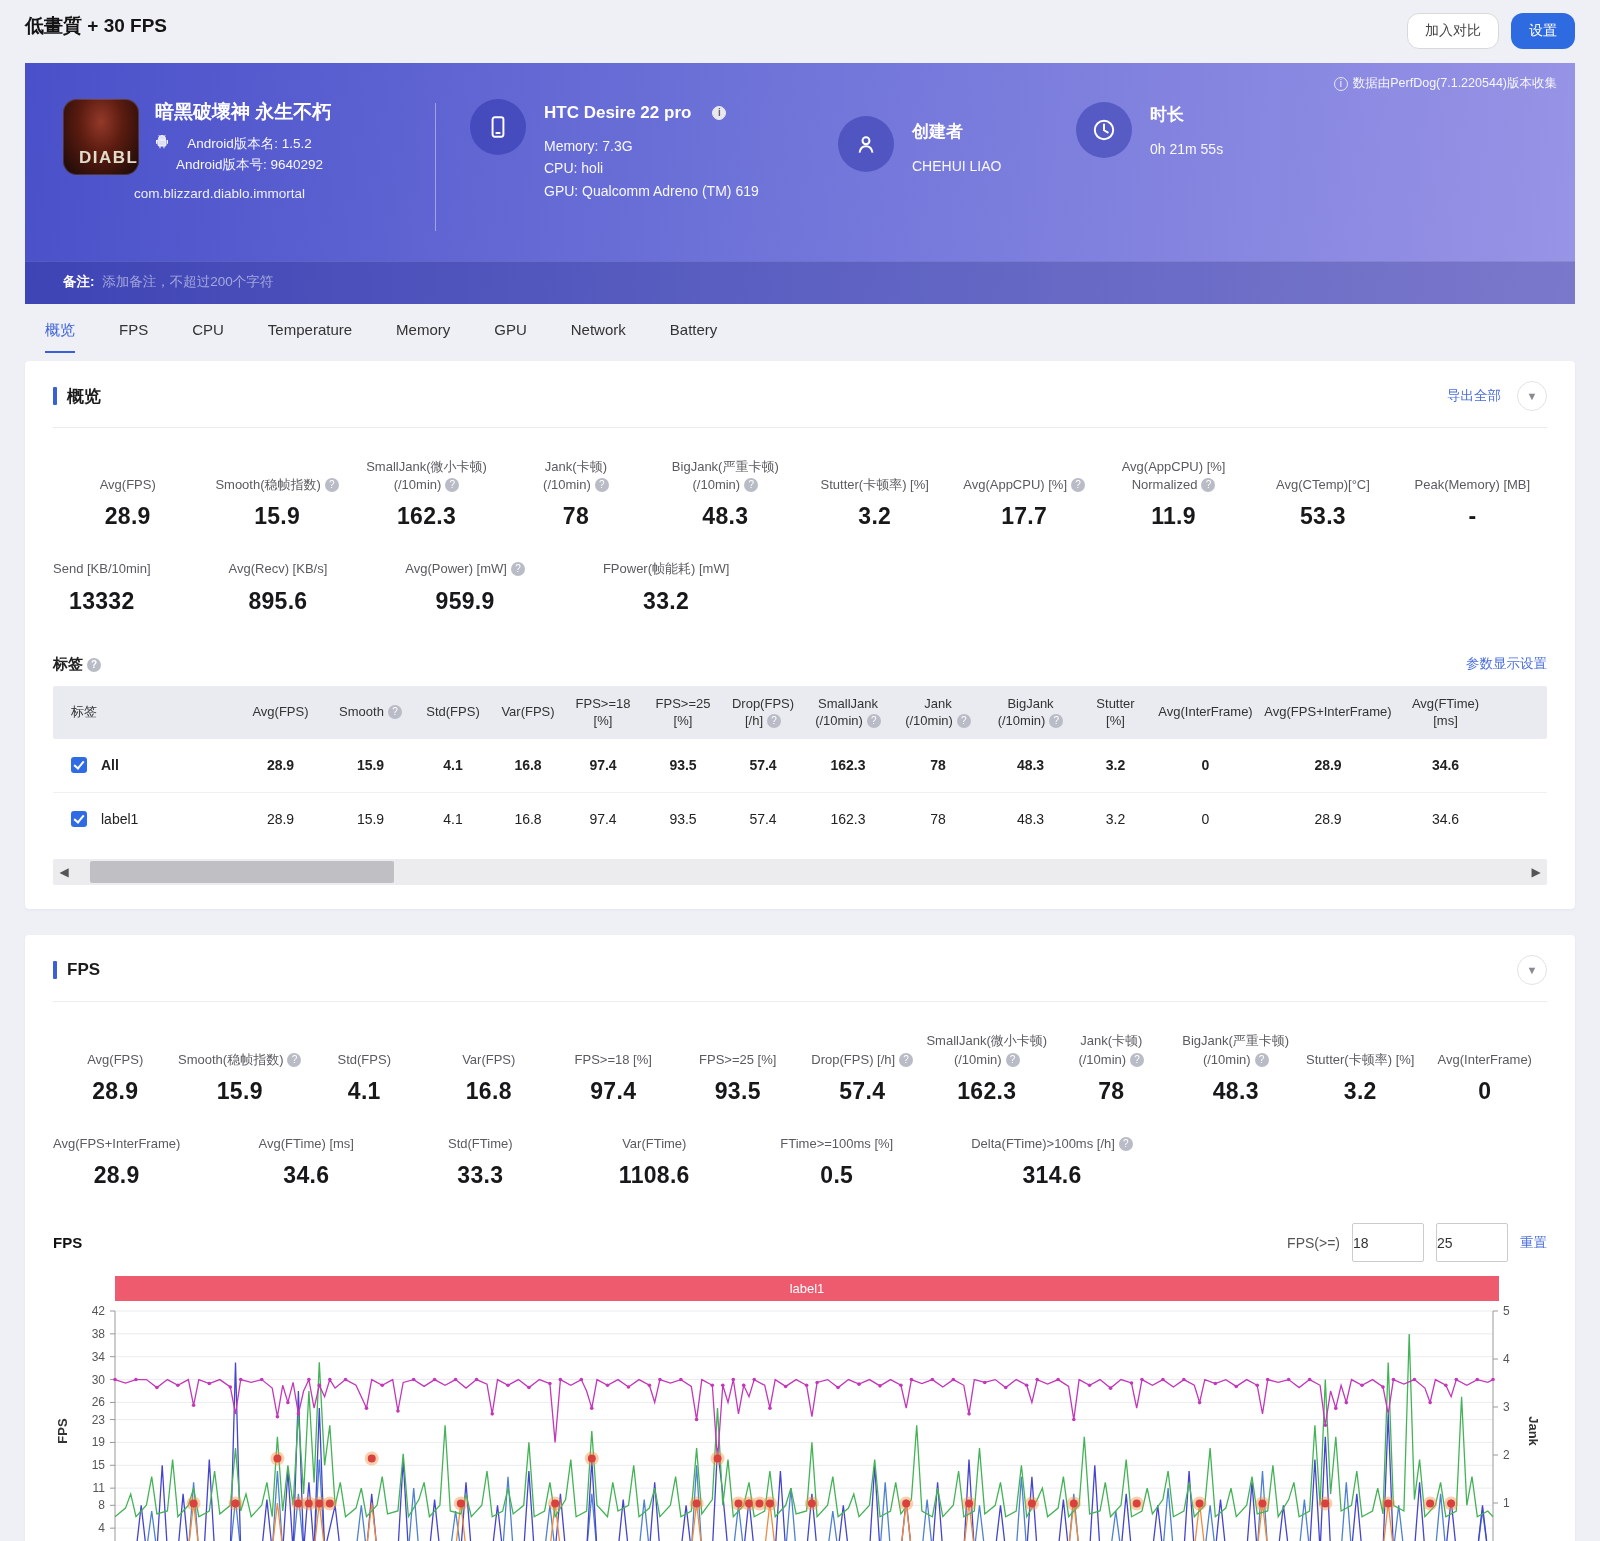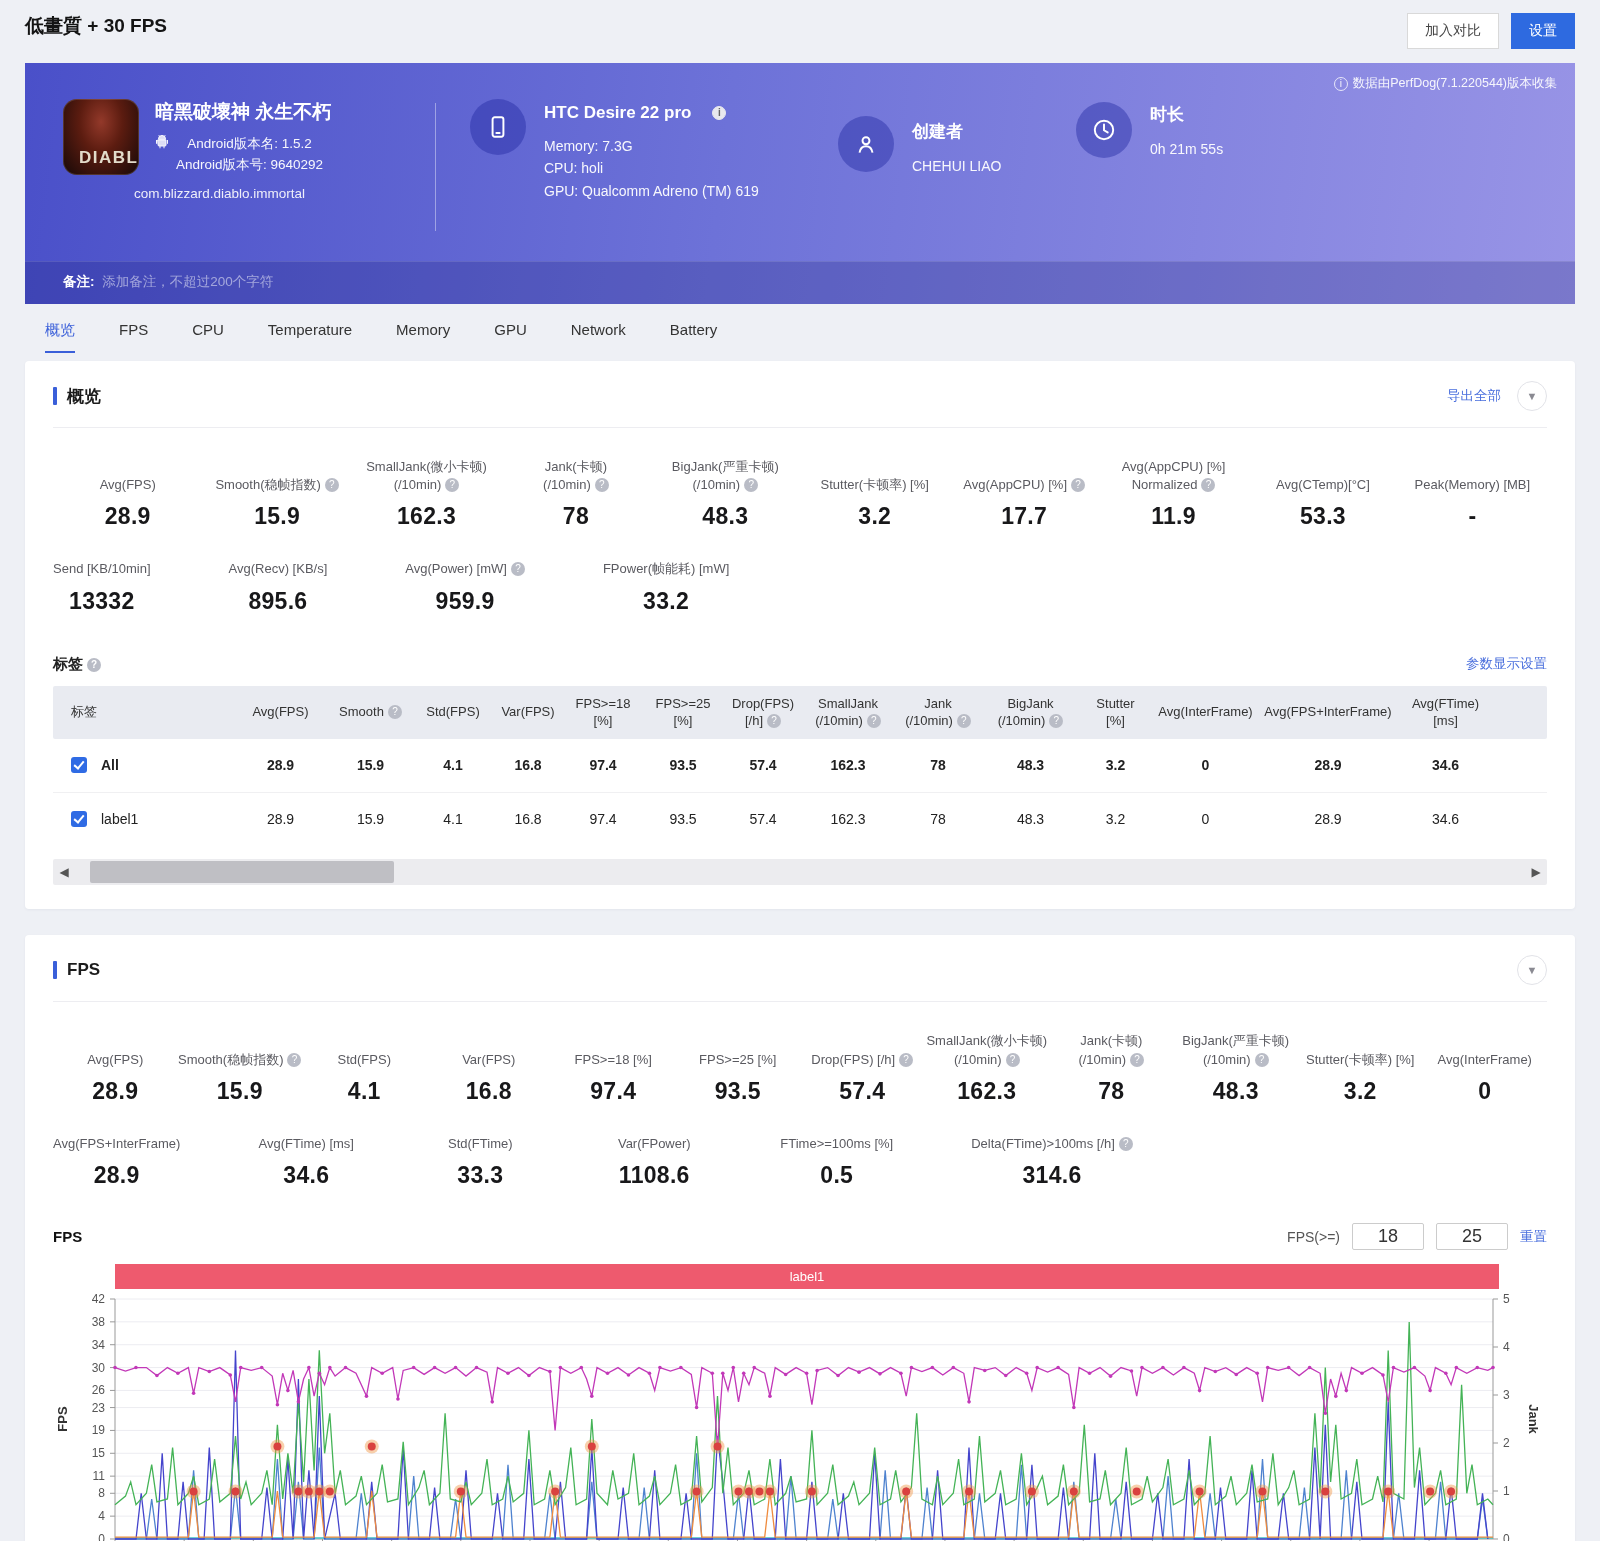--- a/index.html
+++ b/index.html
@@ -6,21 +6,21 @@
   body {
     width: 1600px; height: 1541px; overflow: hidden;
     background: #eef0f5;
     font-family: "Liberation Sans", "DejaVu Sans", sans-serif;
     color: #222;
   }
   
   .topbar { display:flex; justify-content:space-between; align-items:flex-start; padding:13px 25px 12px; }
   .page-title { font-size:19px; font-weight:bold; color:#141414; }
   .topbar-actions { display:flex; gap:12px; }
-  .btn { font-size:14px; padding:8px 17px; border-radius:0; cursor:pointer; border:1px solid transparent; }
+  .btn { font-size:14px; padding:8px 17px; border-radius:12px; cursor:pointer; border:1px solid transparent; }
   .btn-plain { background:#fff; border-color:#d9d9d9; color:#444; }
   .btn-primary { background:#2e6ae0; color:#fff; }
   
   .banner { margin:2px 25px 0; background:linear-gradient(97deg,#4a50c9 0%,#6d72d8 45%,#9894e6 100%); color:#fff; position:relative; }
   .source-note { position:absolute; top:12px; right:18px; font-size:12.5px; opacity:.92; display:flex; align-items:center; gap:5px;}
   .mini-info { display:inline-block; width:14px; height:14px; border:1px solid rgba(255,255,255,.85); border-radius:50%; font-size:10px; line-height:12px; text-align:center; }
   .banner-main { display:flex; align-items:flex-start; padding:36px 30px 30px 38px; }
   .app-block { display:flex; gap:16px; width:372px; }
   .app-icon { width:76px; height:76px; border-radius:14px; flex:0 0 auto; position:relative; overflow:hidden;
     background: radial-gradient(ellipse at 50% 30%, #93392a 0%, #5c1c10 40%, #1b0a08 95%); box-shadow:0 0 0 1px rgba(255,255,255,.15) inset; }
@@ -76,21 +76,21 @@
   .chk { width:16px; height:16px; background:#2f6be4; border-radius:3px; position:relative; flex:0 0 auto; cursor:pointer; }
   .chk::after { content:""; position:absolute; left:5px; top:2px; width:4px; height:8px; border:solid #fff; border-width:0 2px 2px 0; transform:rotate(40deg); }
   .hscroll { display:flex; align-items:center; margin-top:14px; height:26px; background:#ececef; border-radius:2px; }
   .hs-arrow { width:22px; text-align:center; color:#555; font-size:12px; cursor:pointer; user-select:none;}
   .hs-track { flex:1; height:26px; position:relative; }
   .hs-thumb { position:absolute; left:1%; top:2px; height:22px; width:21%; background:#bfbfc4; border-radius:2px; cursor:pointer; }
   
   .chart-head { display:flex; justify-content:space-between; align-items:center; margin-top:34px; }
   .chart-title { font-size:15px; font-weight:bold; color:#111; }
   .chart-controls { display:flex; align-items:center; gap:12px; font-size:14px; color:#555; }
-  .num-input { width:72px; height:27px; border:1px solid #ccc; border-radius:2px; text-align:center; font-size:18px; color:#333; font-family:inherit; }
+  .num-input { width:72px; height:39px; border:1px solid #ccc; border-radius:2px; font-size:14px; color:#333; font-family:inherit; }
   .region-bar { margin:14px 48px 0 62px; height:25px; background:#ee5a6e; color:#fff; font-size:13px; display:flex; align-items:center; justify-content:center; }
   .chart-wrap { margin-top:2px; }
 </style>
 </head>
 <body>
 
 <div class="topbar">
   <div class="page-title">低畫質 + 30 FPS</div>
   <div class="topbar-actions">
     <button class="btn btn-plain">加入对比</button>
@@ -416,21 +416,21 @@
       </div>
       <div class="metric">
         <div class="lbl">Avg(FTime) [ms]</div>
         <div class="val">34.6</div>
       </div>
       <div class="metric">
         <div class="lbl">Std(FTime)</div>
         <div class="val">33.3</div>
       </div>
       <div class="metric">
-        <div class="lbl">Var(FPower)</div>
+        <div class="lbl">Var(FTime)</div>
         <div class="val">1108.6</div>
       </div>
       <div class="metric">
         <div class="lbl">FTime&gt;=100ms [%]</div>
         <div class="val">0.5</div>
       </div>
       <div class="metric">
         <div class="lbl">Delta(FTime)&gt;100ms [/h]<span class="help">?</span></div>
         <div class="val">314.6</div>
       </div>

